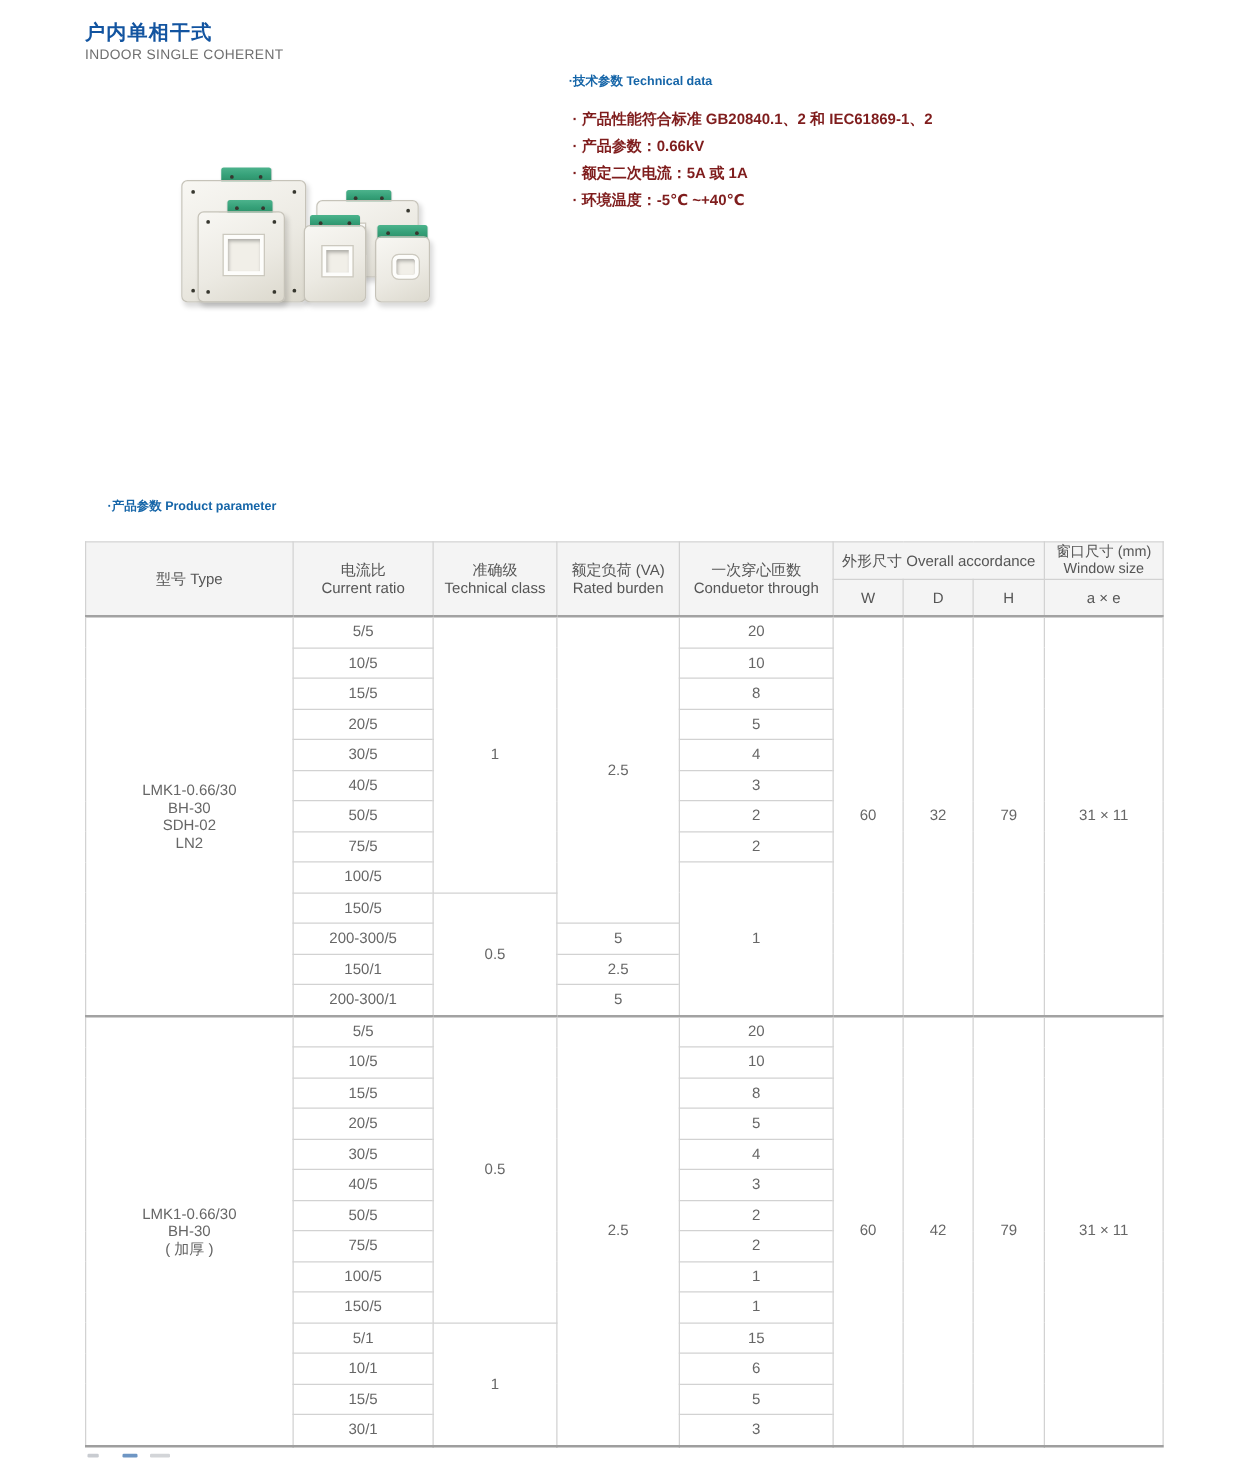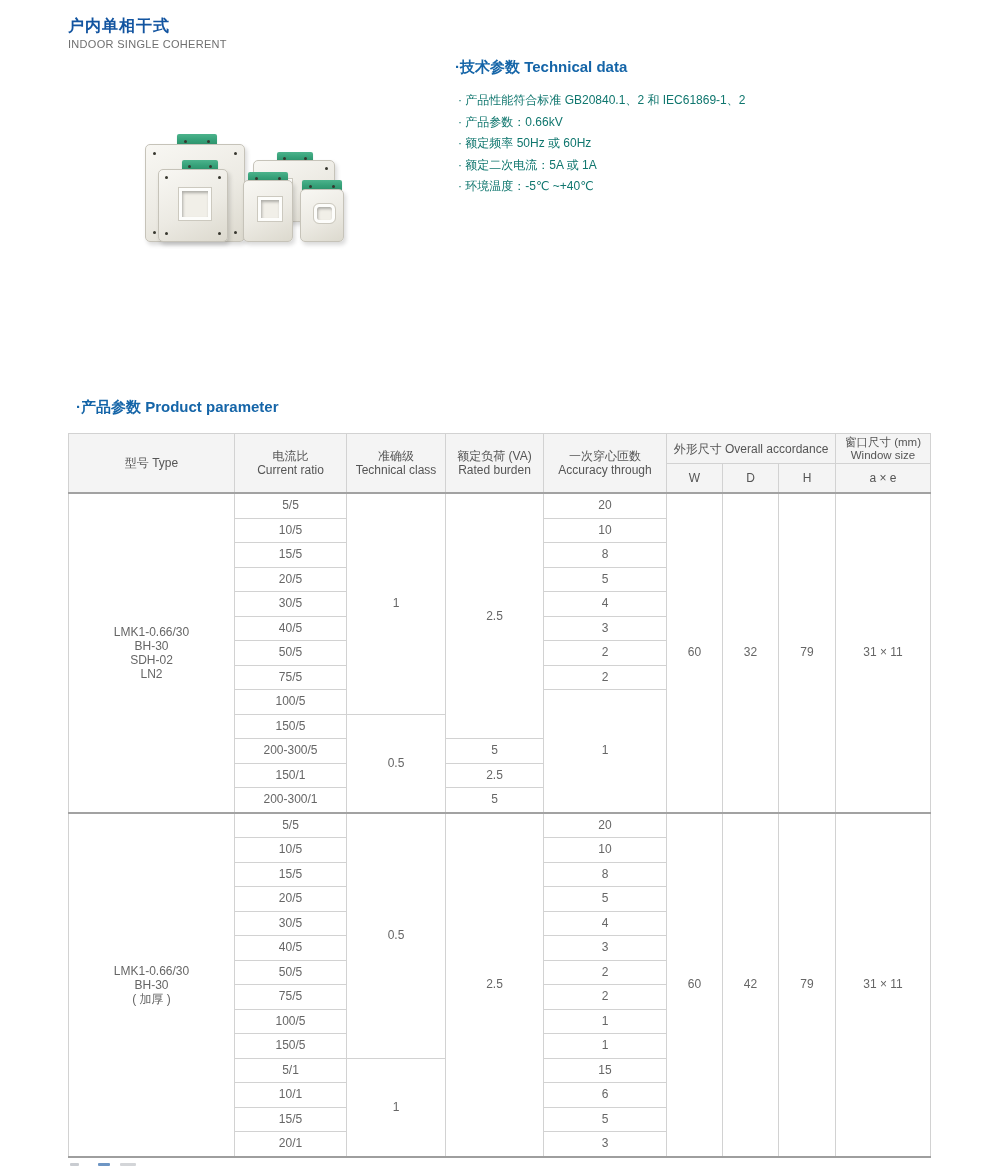--- a/index.html
+++ b/index.html
@@ -4,27 +4,27 @@
 <style>
   html,body{margin:0;padding:0;background:#fff;}
   .page{position:relative;width:1000px;height:1168px;background:#fff;overflow:hidden;
         font-family:"Liberation Sans","DejaVu Sans",sans-serif;}
 
   
   .page-title{position:absolute;left:68px;top:16px;font-size:16px;font-weight:bold;
               color:#1254a0;letter-spacing:1px;}
   .page-subtitle{position:absolute;left:68px;top:38px;font-size:11px;color:#6f6f6f;
                  letter-spacing:.3px;}
-  .blue-heading{font-size:15px;font-weight:600;color:#1565a8;}
+  .blue-heading{font-size:10px;font-weight:600;color:#1565a8;}
   .tech-heading{margin:0 0 13px 0;}
-  .param-heading{position:absolute;left:76px;top:398px;}
+  .param-heading{position:absolute;left:86px;top:398px;}
 
   
   .tech{position:absolute;left:455px;top:58px;width:440px;}
-  .tech p{margin:0;font-size:12px;color:#0f766e;line-height:21.5px;text-indent:3px;}
+  .tech p{margin:0;font-size:12px;color:#7f1d1d;line-height:21.5px;text-indent:3px;font-weight:bold;}
   .tech .en-list{margin-top:21px;}
 
   
   .products{position:absolute;left:140px;top:128px;width:212px;height:115px;}
   .ct{position:absolute;}
   .cap{position:absolute;top:0;background:linear-gradient(180deg,#4cb38c 0%,#35a078 45%,#2b8a64 100%);
        border-radius:2px;box-shadow:0 1px 1px rgba(0,0,0,.25);}
   .cap .screw{top:40%;}
   .cbody{position:absolute;background:linear-gradient(155deg,#f8f7f3 0%,#eceae3 55%,#dcd9ce 100%);
          border:1px solid #c6c3b9;border-radius:5px;box-shadow:2px 3px 4px rgba(0,0,0,.15);}
@@ -120,21 +120,20 @@
         <div class="win" style="left:13px;top:14px;width:15px;height:13px;border-radius:5px;"></div>
       </div>
     </div>
   </div>
 
   <div class="tech">
     <div class="blue-heading tech-heading">·技术参数 Technical data</div>
     <div class="zh-list">
       <p>· 产品性能符合标准 GB20840.1、2 和 IEC61869-1、2</p>
       <p>· 产品参数：0.66kV</p>
-      <p>· 额定频率 50Hz 或 60Hz</p>
       <p>· 额定二次电流：5A 或 1A</p>
       <p>· 环境温度：-5℃ ~+40℃</p>
     </div>
   </div>
 
   <div class="blue-heading param-heading">·产品参数 Product parameter</div>
 
   <table class="param-table">
     <colgroup>
       <col style="width:166px">
@@ -150,21 +149,21 @@
     <thead>
       <tr class="h1">
         <th rowspan="2">型号 Type</th>
         <th rowspan="2">电流比
 Current ratio</th>
         <th rowspan="2">准确级
 Technical class</th>
         <th rowspan="2">额定负荷 (VA)
 Rated burden</th>
         <th rowspan="2">一次穿心匝数
-Accuracy through</th>
+Conduetor through</th>
         <th colspan="3">外形尺寸 Overall accordance</th>
         <th class="grp2">窗口尺寸 (mm)
 Window size</th>
       </tr>
       <tr class="h2">
         <th>W</th>
         <th>D</th>
         <th>H</th>
         <th>a × e</th>
       </tr>
@@ -290,21 +289,21 @@
         </tr>
       <tr>
           <td>10/1</td>
           <td>6</td>
         </tr>
       <tr>
           <td>15/5</td>
           <td>5</td>
         </tr>
       <tr>
-          <td>20/1</td>
+          <td>30/1</td>
           <td>3</td>
         </tr>
     </tbody>
   </table>
 
   <div class="cutoff">
     <i class="m1"></i>
       <i class="m2"></i>
       <i class="m3"></i>
   </div>

